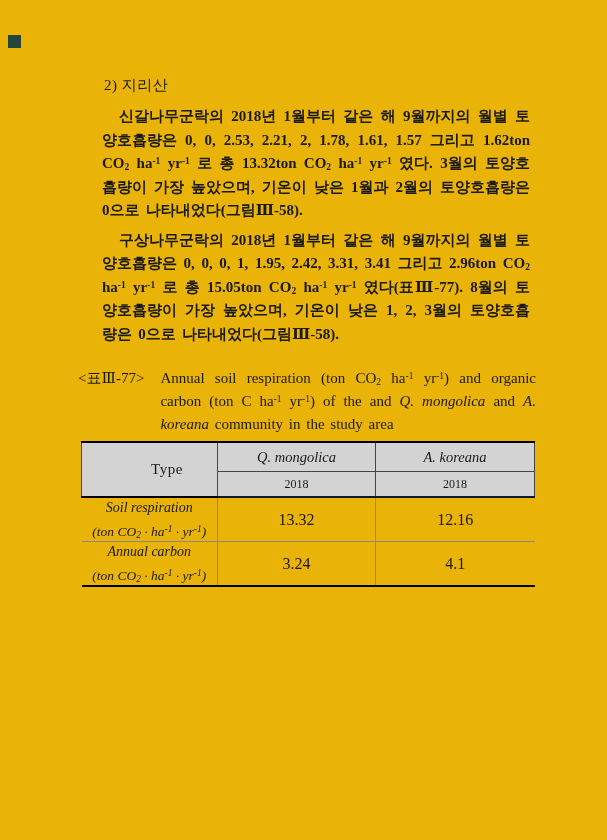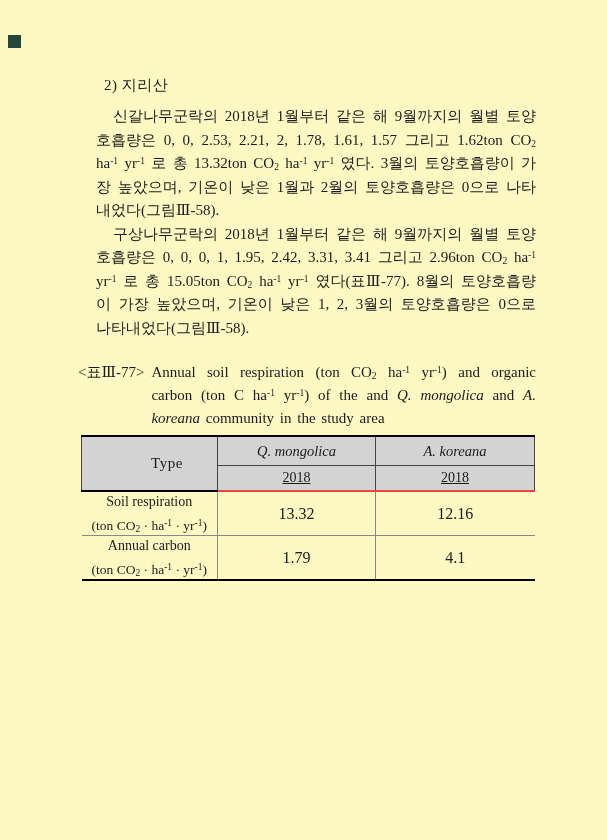--- a/index.html
+++ b/index.html
@@ -4,21 +4,21 @@
 <style>
   html, body {
     margin: 0;
     padding: 0;
     background: #ffffff;
   }
   .page {
     position: relative;
     width: 607px;
     height: 840px;
-    background: #fef9c3;
+    background: #eab308;
     font-family: "Liberation Serif", "DejaVu Serif", serif;
     color: #1a1a1a;
     overflow: hidden;
   }
   .corner-mark {
     position: absolute;
     left: 8px;
     top: 35px;
     width: 13px;
     height: 13px;
@@ -35,37 +35,38 @@
     font-weight: normal;
     margin: 0 0 10px 8px;
     letter-spacing: 0.5px;
   }
   .para {
     font-size: 15px;
     line-height: 23.5px;
     text-align: justify;
     text-indent: 17px;
     word-spacing: 2.5px;
-    margin: 0;
+    margin: 6px;
+    font-weight: bold;
   }
   sup, sub {
     font-size: 9.5px;
     line-height: 0;
   }
   sup { vertical-align: 4px; }
   sub { vertical-align: -2px; }
   .caption {
     display: flex;
     margin: 21px 0 0 -18px;
     font-size: 15px;
     line-height: 23px;
   }
   .caption-label {
     white-space: nowrap;
-    margin-right: 7px;
+    margin-right: 16px;
   }
   .caption-text {
     flex: 1;
     text-align: justify;
     word-spacing: 2px;
   }
   .data-table {
     border-collapse: collapse;
     table-layout: fixed;
     width: 453px;
@@ -88,31 +89,30 @@
     letter-spacing: 0.5px;
     border-bottom: 2px solid #000;
     padding-left: 36px;
   }
   .data-table th.species {
     font-size: 14.5px;
     height: 26px;
     font-style: italic;
   }
   .data-table th.year {
-    font-size: 14px;
+    font-size: 12px;
     height: 22px;
-    border-bottom: 2px solid #ef4444;
-    text-decoration: underline;
+    border-bottom: 2px solid #0f172a;
   }
   .data-table td {
     border: 1px solid #888;
     text-align: center;
     vertical-align: middle;
   }
-  .data-table td:first-child { border-left: none; }
+  .data-table td:first-child { border-left: none; font-style: italic; }
   .data-table td:last-child { border-right: none; }
   .data-table tbody tr:last-child td { border-bottom: 2px solid #000; }
   td.rowhead { height: 40px; }
   .row-name { font-size: 14px; line-height: 17px; }
   .row-unit { font-size: 13.5px; line-height: 17px; margin-top: 7px; }
   td.val { font-size: 16px; }
   .page-number {
     position: absolute;
     top: 776px;
     left: 0;
@@ -163,20 +163,20 @@
             <div class="row-unit"><span>(ton CO</span><sub>2</sub><span> · ha</span><sup>-1</sup><span> · yr</span><sup>-1</sup><span>)</span></div>
           </td>
           <td class="val">13.32</td>
           <td class="val">12.16</td>
         </tr>
         <tr>
           <td class="rowhead">
             <div class="row-name">Annual carbon</div>
             <div class="row-unit"><span>(ton CO</span><sub>2</sub><span> · ha</span><sup>-1</sup><span> · yr</span><sup>-1</sup><span>)</span></div>
           </td>
-          <td class="val">1.79</td>
+          <td class="val">3.24</td>
           <td class="val">4.1</td>
         </tr>
       </tbody>
     </table>
   </div>
 
 </div>
 
 </body></html>

